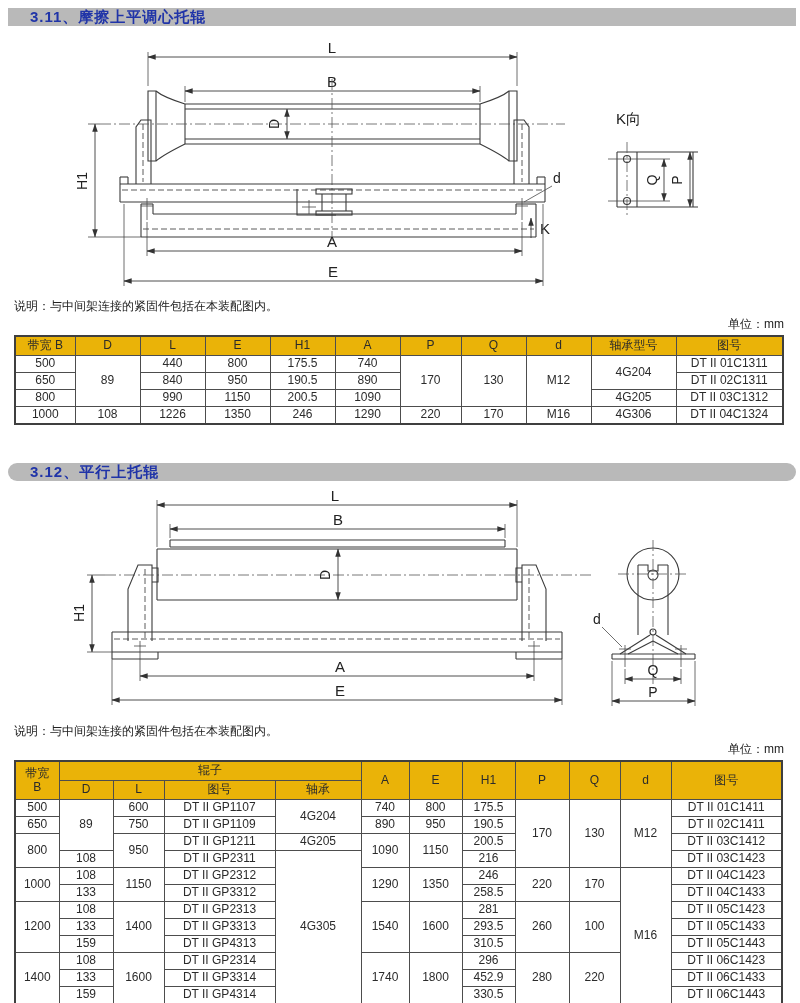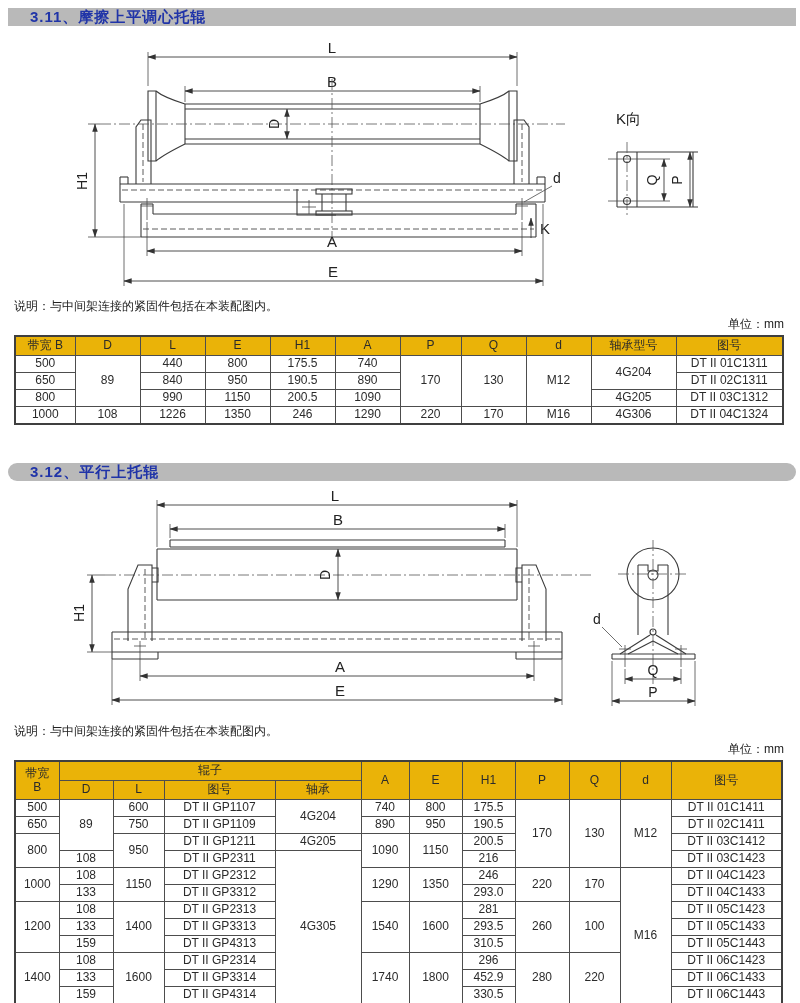--- a/index.html
+++ b/index.html
@@ -480,21 +480,21 @@
         <td rowspan="2">1350</td>
         <td>246</td>
         <td rowspan="2">220</td>
         <td rowspan="2">170</td>
         <td rowspan="8">M16</td>
         <td>DT II 04C1423</td>
       </tr>
       <tr>
         <td>133</td>
         <td>DT II GP3312</td>
-        <td>293.0</td>
+        <td>258.5</td>
         <td>DT II 04C1433</td>
       </tr>
       <tr>
         <td rowspan="3">1200</td>
         <td>108</td>
         <td rowspan="3">1400</td>
         <td>DT II GP2313</td>
         <td rowspan="3">1540</td>
         <td rowspan="3">1600</td>
         <td>281</td>

